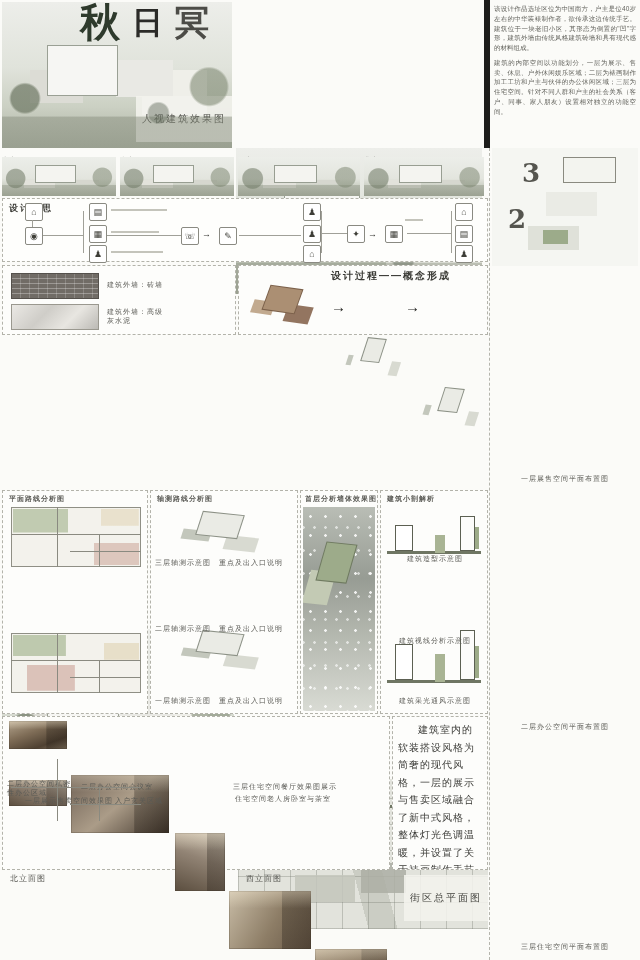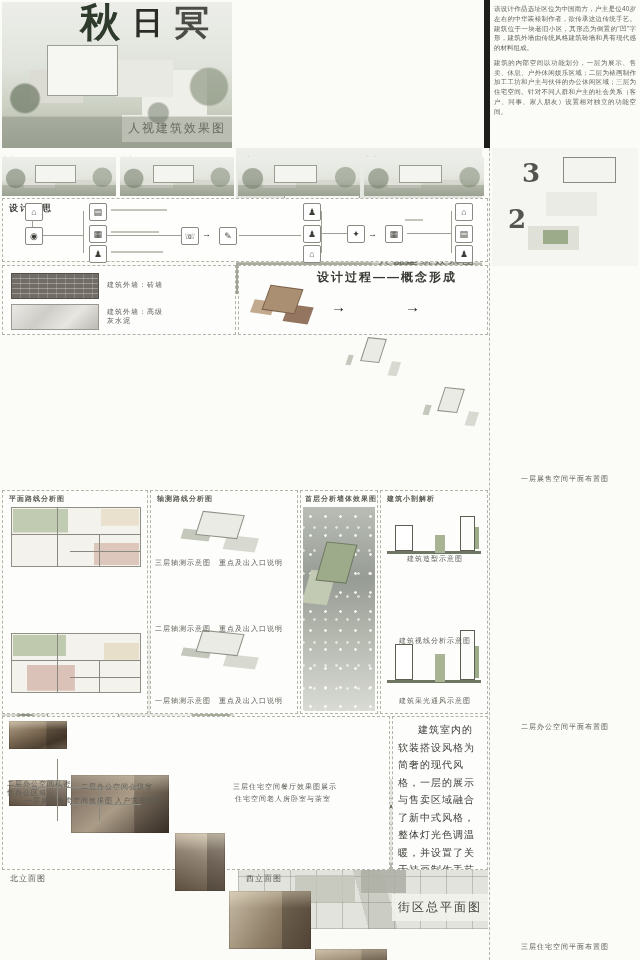--- a/index.html
+++ b/index.html
@@ -3,22 +3,22 @@
 <meta charset="utf-8">
 <style>
   html,body{margin:0;padding:0;background:#e8e8e4;}
   #poster{position:relative;width:640px;height:960px;background:#fbfbf8;margin:0 auto;
           font-family:"Liberation Sans",sans-serif;overflow:hidden;}
   .abs{position:absolute;}
   .dash{border:1px dashed #b3b3aa;box-sizing:border-box;}
   .cap{font-size:7px;line-height:1.25;color:#5a5a55;letter-spacing:1px;}
   .cap2{font-size:6.5px;color:#6a6a64;letter-spacing:1px;}
   .hdr{font-size:9px;font-weight:bold;color:#3a3a35;letter-spacing:2px;}
-  .capstrip{position:absolute;right:0;background:rgba(242,242,237,.88);padding:5px 6px;
-            font-size:12px;color:#44443f;letter-spacing:2px;}
+  .capstrip{position:absolute;right:0;background:rgba(242,242,237,.88);padding:16px 6px;
+            font-size:10px;color:#44443f;letter-spacing:2px;}
 
   
   .render{position:relative;overflow:hidden;
     background:linear-gradient(180deg,#edeeea 0%,#e0e3db 45%,#cbd0c3 72%,#aab0a1 100%);}
   .render::before{content:"";position:absolute;left:20%;top:30%;width:30%;height:34%;
     background:#f6f6f3;box-shadow:0 0 0 1px #9aa094,62px 8px 0 -6px #e9e9e4,
     -26px 16px 0 -8px #dcdcd5,92px 22px 0 -2px #efefe9;}
   .render::after{content:"";position:absolute;inset:0;background:
     radial-gradient(circle at 10% 66%,rgba(108,118,98,.7) 0 6%,transparent 7%),
     radial-gradient(circle at 90% 58%,rgba(128,138,116,.6) 0 8%,transparent 9%),
@@ -242,21 +242,21 @@
       </div>
   </div>
 
   <div class="abs dash" style="left:2px;top:265px;width:234px;height:70px;background:#fdfdfb;">
     <div class="abs brick" style="left:8px;top:7px;width:88px;height:26px;"></div>
     <span class="cap" style="position:absolute;left:104px;top:15px;">建筑外墙：砖墙</span>
     <div class="abs marble" style="left:8px;top:38px;width:88px;height:26px;"></div>
     <span class="cap" style="position:absolute;left:104px;top:42px;width:60px;">建筑外墙：高级灰水泥</span>
   </div>
   <div class="abs dash" style="left:238px;top:265px;width:250px;height:70px;background:#fdfdfb;">
-    <span class="hdr" style="position:absolute;left:78px;top:3px;font-size:12px;">设计过程——概念形成</span>
+    <span class="hdr" style="position:absolute;left:92px;top:3px;font-size:10px;">设计过程——概念形成</span>
     <div class="abs axbrown" style="left:8px;top:14px;width:78px;height:50px;"></div>
     <span class="abs procarrow" style="left:92px;top:32px;">→</span>
     <div class="abs miniaxon" style="left:110px;top:14px;width:52px;height:50px;"></div>
     <span class="abs procarrow" style="left:166px;top:32px;">→</span>
     <div class="abs miniaxon" style="left:186px;top:14px;width:56px;height:50px;"></div>
   </div>
 
   <div class="abs render" style="left:2px;top:337px;width:232px;height:150px;">
     <span class="capstrip" style="bottom:8px;">建筑鸟瞰/轴测图</span>
   </div>

